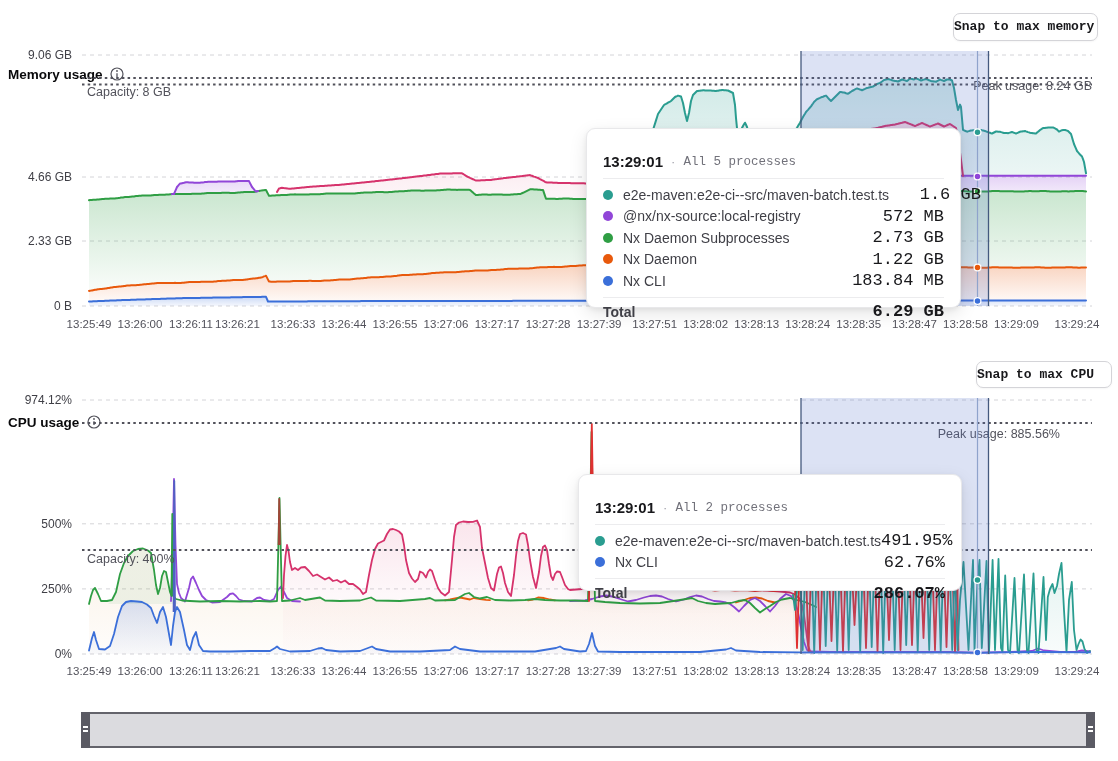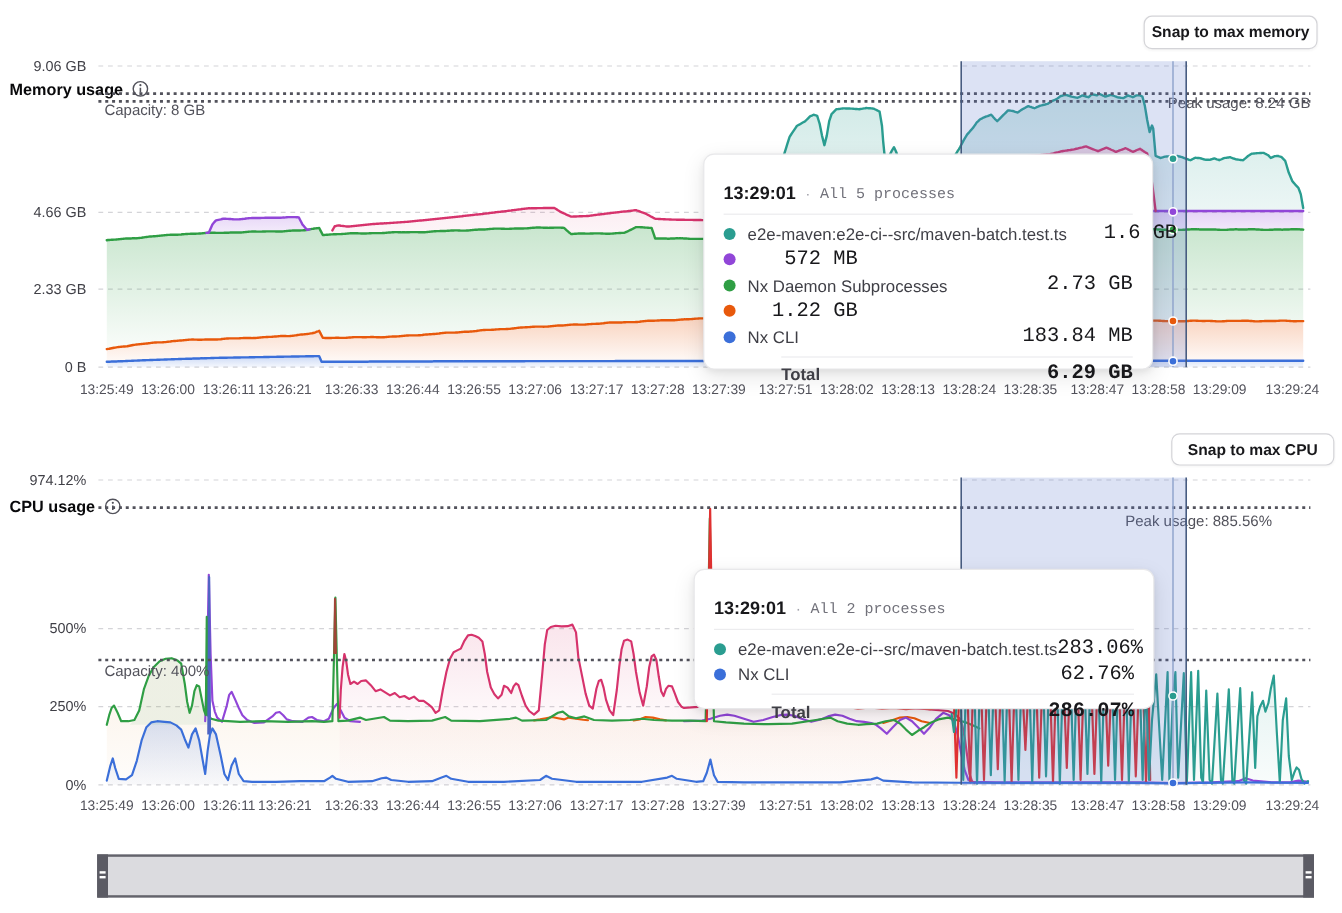--- a/index.html
+++ b/index.html
@@ -1,28 +1,28 @@
 <!DOCTYPE html>
 <html><head><meta charset="utf-8"><style>
 * { margin:0; padding:0; box-sizing:border-box; }
 body { width:1118px; height:761px; background:#fff; font-family:"Liberation Sans",sans-serif; position:relative; overflow:hidden; }
 .title { position:absolute; font-size:13.5px; font-weight:bold; color:#09090b;margin-top:48px; }
-.btn { position:absolute; background:#fff; border:1px solid #d4d4d8; border-radius:7px; font-size:13px; font-weight:bold; color:#18181b; font-family:Liberation Sans, sans-serif; text-align:center; box-shadow:0 1px 2px rgba(0,0,0,0.04); }
+.btn { position:absolute; background:#fff; border:1px solid #d4d4d8; border-radius:7px; font-size:13px; font-weight:bold; color:#18181b; font-family:Liberation Mono, monospace; box-shadow:0 1px 2px rgba(0,0,0,0.04); }
 svg.chart { position:absolute; left:0; top:0; }
 .tooltip { position:absolute; background:#fff; border:1px solid #e8e8ea; border-radius:9px; box-shadow:0 6px 18px rgba(0,0,0,0.10), 0 2px 5px rgba(0,0,0,0.06); z-index:10; padding:16px 16px; }
 .thead { height:34px; display:flex; align-items:center; border-bottom:1px solid #ececee; }
 .ttime { font-size:15px; font-weight:bold; color:#18181b; }
 .tdotsep { color:#a1a1aa; margin:0 8px; font-size:13px; }
 .tsub { font-size:12.5px; color:#71717a;font-family:Liberation Mono, monospace; }
 .tbody { padding-top:5px; }
 .trow { display:flex; align-items:center; height:21.5px; }
 .tdot { width:10px; height:10px; border-radius:50%; margin-right:10px; flex:none; }
 .tlabel { font-size:14px; color:#3f3f46; flex:1; white-space:nowrap; }
 .tval { font-size:17px; font-family:"Liberation Mono",monospace; color:#18181b; white-space:pre; }
-.ttotal { display:flex; align-items:center; border-top:1px solid #ececee; height:29px; margin-top:5px;margin-left:48px; }
+.ttotal { display:flex; align-items:center; border-top:1px solid #ececee; height:29px; margin-top:5px; }
 .brush { position:absolute; left:81px; top:712px; width:1014px; height:36px; background:#dbdbdf; border:2px solid #63636b; }
 .bhandle { position:absolute; top:-2px; width:9px; height:36px; background:#5b5b64; }
 .bgrip { position:absolute; left:2px; width:5px; height:1.6px; background:#fff; }
 </style></head>
 <body>
 <div class="title" style="left:8px; top:19px;">Memory usage&nbsp; <svg width="14" height="14" viewBox="0 0 14 14" style="vertical-align:-2px">
       <circle cx="7" cy="7" r="6" fill="none" stroke="#52525b" stroke-width="1.2"></circle>
       <line x1="7" y1="6.2" x2="7" y2="10" stroke="#52525b" stroke-width="1.3"></line>
       <circle cx="7" cy="4" r="0.9" fill="#52525b"></circle>
     </svg></div>
@@ -194,29 +194,31 @@
       <span class="tsub">All 5 processes</span>
     </div>
 <div class="tbody">
       <div class="trow">
         <span class="tdot" style="background:#2a9d90"></span>
         <span class="tlabel">e2e-maven:e2e-ci--src/maven-batch.test.ts</span>
         <span class="tval">   1.6 GB</span>
       </div>
       <div class="trow">
         <span class="tdot" style="background:#9146d8"></span>
+        <span class="tlabel">@nx/nx-source:local-registry</span>
         <span class="tval">   572 MB</span>
       </div>
       <div class="trow">
         <span class="tdot" style="background:#2f9e44"></span>
         <span class="tlabel">Nx Daemon Subprocesses</span>
         <span class="tval">  2.73 GB</span>
       </div>
       <div class="trow">
         <span class="tdot" style="background:#e8590c"></span>
+        <span class="tlabel">Nx Daemon</span>
         <span class="tval">  1.22 GB</span>
       </div>
       <div class="trow">
         <span class="tdot" style="background:#3b6fd9"></span>
         <span class="tlabel">Nx CLI</span>
         <span class="tval">183.84 MB</span>
       </div>
     </div>
 <div class="ttotal">
       <span class="tlabel" style="font-weight:bold">Total</span>
@@ -226,21 +228,21 @@
 <div class="tooltip" style="left:578px;top:474px;width:384px;height:117px">
 <div class="thead">
       <span class="ttime">13:29:01</span>
       <span class="tdotsep">·</span>
       <span class="tsub">All 2 processes</span>
     </div>
 <div class="tbody">
       <div class="trow">
         <span class="tdot" style="background:#2a9d90"></span>
         <span class="tlabel">e2e-maven:e2e-ci--src/maven-batch.test.ts</span>
-        <span class="tval">283.06%</span>
+        <span class="tval">491.95%</span>
       </div>
       <div class="trow">
         <span class="tdot" style="background:#3b6fd9"></span>
         <span class="tlabel">Nx CLI</span>
         <span class="tval">  62.76%</span>
       </div>
     </div>
 <div class="ttotal">
       <span class="tlabel" style="font-weight:bold">Total</span>
       <span class="tval" style="font-weight:bold">286.07%</span>

